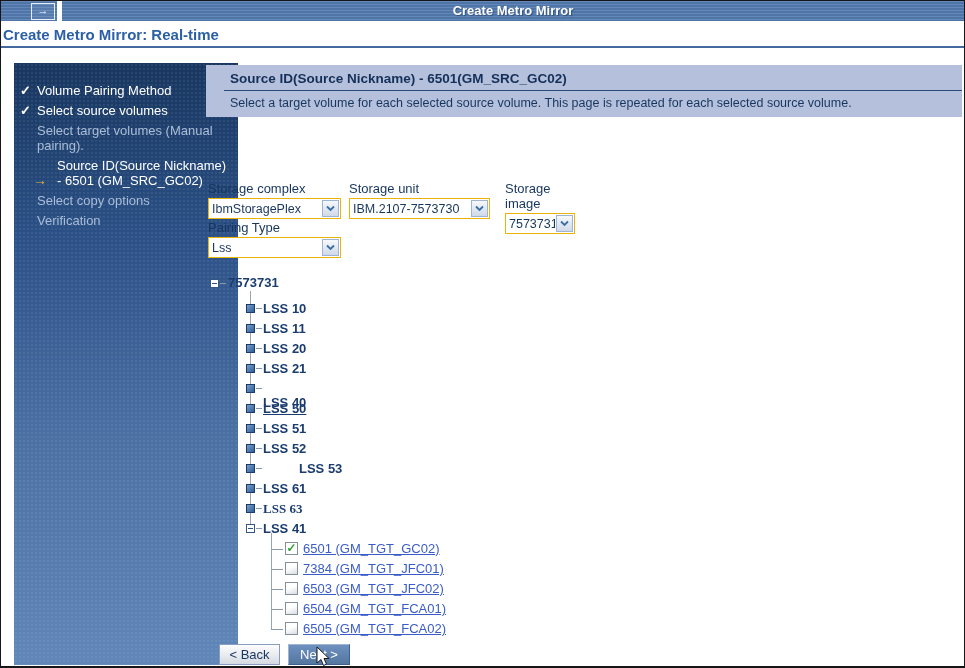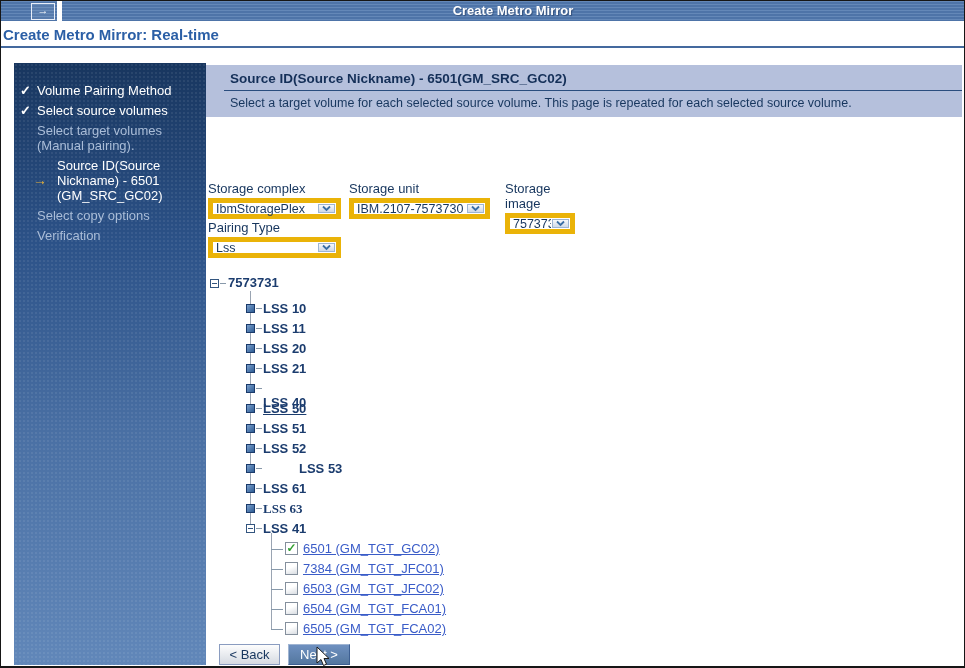--- a/index.html
+++ b/index.html
@@ -19,21 +19,21 @@
             font-weight:bold;font-size:13px;text-shadow:1px 1px 1px #33507c;}
 
   
   .page-heading{color:#2b5fa6;font-weight:bold;font-size:15px;padding:5px 2px 3px 2px;}
   .heading-rule{height:2px;background:#44699e;}
 
   
   .content{position:relative;height:617px;}
 
   
-  .sidebar{position:absolute;left:13px;top:15px;bottom:0;width:192px;box-sizing:border-box;
+  .sidebar{position:absolute;left:13px;top:15px;bottom:0;width:224px;box-sizing:border-box;
            padding:20px 6px 0 6px;
            background-image:radial-gradient(rgba(255,255,255,0.07) 1px,transparent 1.2px),
                             linear-gradient(180deg,#18365f 0%,#2c5288 30%,#4a70a4 62%,#6187b9 100%);
            background-size:4px 4px,100% 100%;}
   .step{position:relative;font-size:13px;line-height:15px;margin-bottom:5px;padding-left:17px;}
   .step.completed,.step.current{color:#ffffff;}
   .step.pending{color:#aabdd8;}
   .step.sub{padding-left:37px;}
   .step .check-ic{position:absolute;left:0;top:0;color:#fff;font-weight:bold;font-size:13px;}
   .step .check-ic::before{content:"\2713";}
@@ -43,21 +43,21 @@
   
   .main{position:absolute;left:205px;top:0;right:0;bottom:0;}
   .main-header{position:absolute;top:17px;left:0;right:2px;background:#b5c0dc;padding:6px 8px 7px 24px;box-sizing:border-box;}
   .main-title{color:#142f58;font-weight:bold;font-size:13.5px;}
   .main-divider{height:1px;background:#2a4d7e;margin:4px -8px 5px -6px;}
   .main-subtitle{color:#17365e;font-size:12.5px;}
 
   
   .field{position:absolute;}
   .field .flabel{font-size:13px;color:#17365e;margin-bottom:2px;}
-  .sel{height:21px;background:#fff;border:5px solid #eab308;display:flex;align-items:center;box-sizing:border-box;cursor:pointer;}
+  .sel{height:21px;background:#fff;border:1px solid #eab308;display:flex;align-items:center;box-sizing:border-box;cursor:pointer;}
   .sel .val{flex:1;font-size:12.5px;color:#17365e;padding:0 3px;white-space:nowrap;overflow:hidden;}
   .sel .chev{width:17px;align-self:stretch;margin:1px;background:linear-gradient(#f7f9fc,#cfd9e8);
              border:1px solid #9db4d2;box-sizing:border-box;display:flex;align-items:center;justify-content:center;}
 
   
   .tree{position:absolute;left:0;top:225px;width:420px;}
   .trow{position:absolute;left:0;right:0;height:20px;}
   .tline{position:absolute;background:#9aa4b2;}
   .exp-open{position:absolute;width:9px;height:9px;box-sizing:border-box;border:1px solid #33557f;background:#fff;cursor:pointer;}
   .exp-open::after{content:"";position:absolute;left:1px;right:1px;top:3px;height:1px;background:#33557f;}

